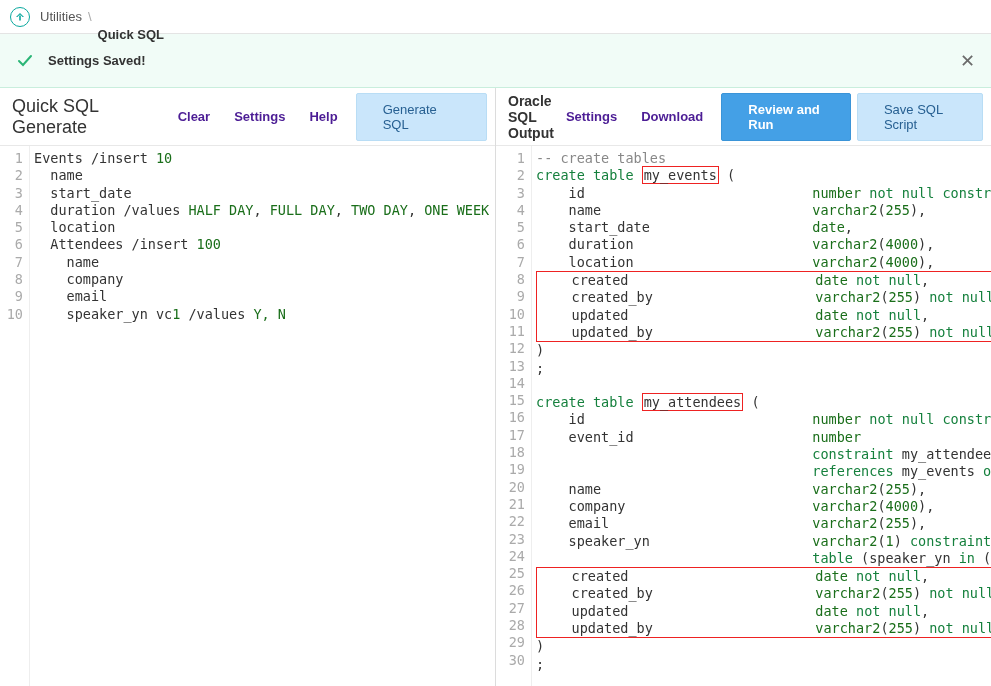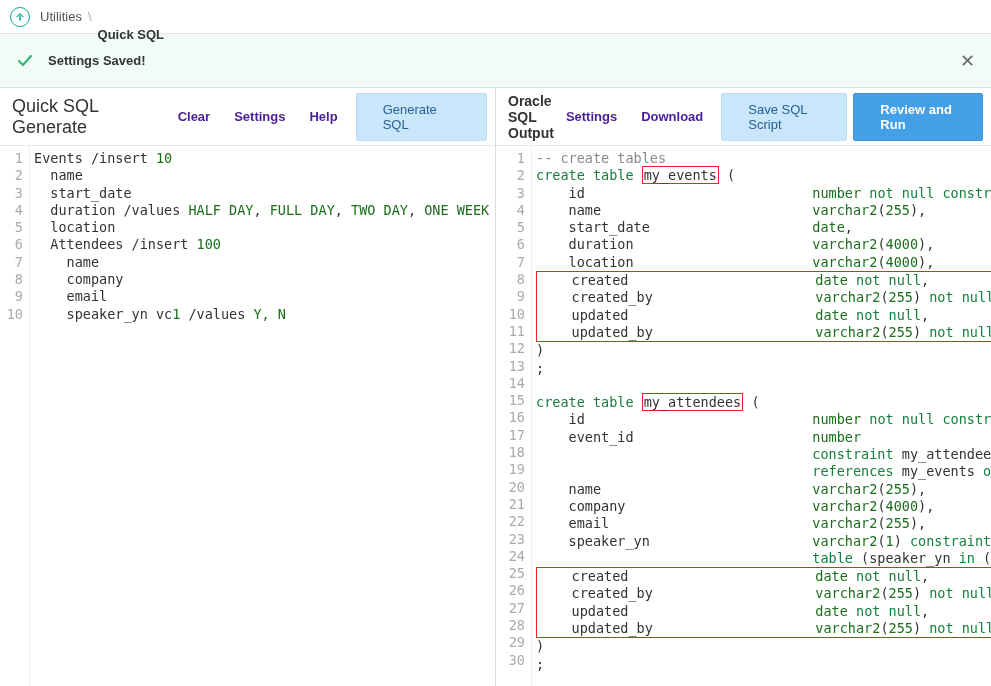--- a/index.html
+++ b/index.html
@@ -84,22 +84,22 @@
 
   <div class="pane">
     <div class="toolbar">
       <div class="toolbar-title multi">
         <div>Oracle</div>
           <div>SQL</div>
           <div>Output</div>
       </div>
       <span class="tb-link">Settings</span>
       <span class="tb-link">Download</span>
+      <span class="tb-btn blue">Review and Run</span>
       <span class="tb-btn light">Save SQL Script</span>
-      <span class="tb-btn blue">Review and Run</span>
     </div>
     <div class="editor">
       <div class="gutter wide" id="rg">1<br>2<br>3<br>4<br>5<br>6<br>7<br>8<br>9<br>10<br>11<br>12<br>13<br>14<br>15<br>16<br>17<br>18<br>19<br>20<br>21<br>22<br>23<br>24<br>25<br>26<br>27<br>28<br>29<br>30</div>
       <div class="code" id="rc"><span class="tok-cmt">-- create tables</span>
 <span class="tok-kw">create</span> <span class="tok-kw">table</span> <span class="hl-box">my_events</span> (
     id                            <span class="tok-type">number</span> <span class="tok-kw">not</span> <span class="tok-kw">null</span> <span class="tok-kw">constraint</span>
     name                          <span class="tok-type">varchar2</span>(<span class="tok-num">255</span>),
     start_date                    <span class="tok-type">date</span>,
     duration                      <span class="tok-type">varchar2</span>(<span class="tok-num">4000</span>),
     location                      <span class="tok-type">varchar2</span>(<span class="tok-num">4000</span>),

